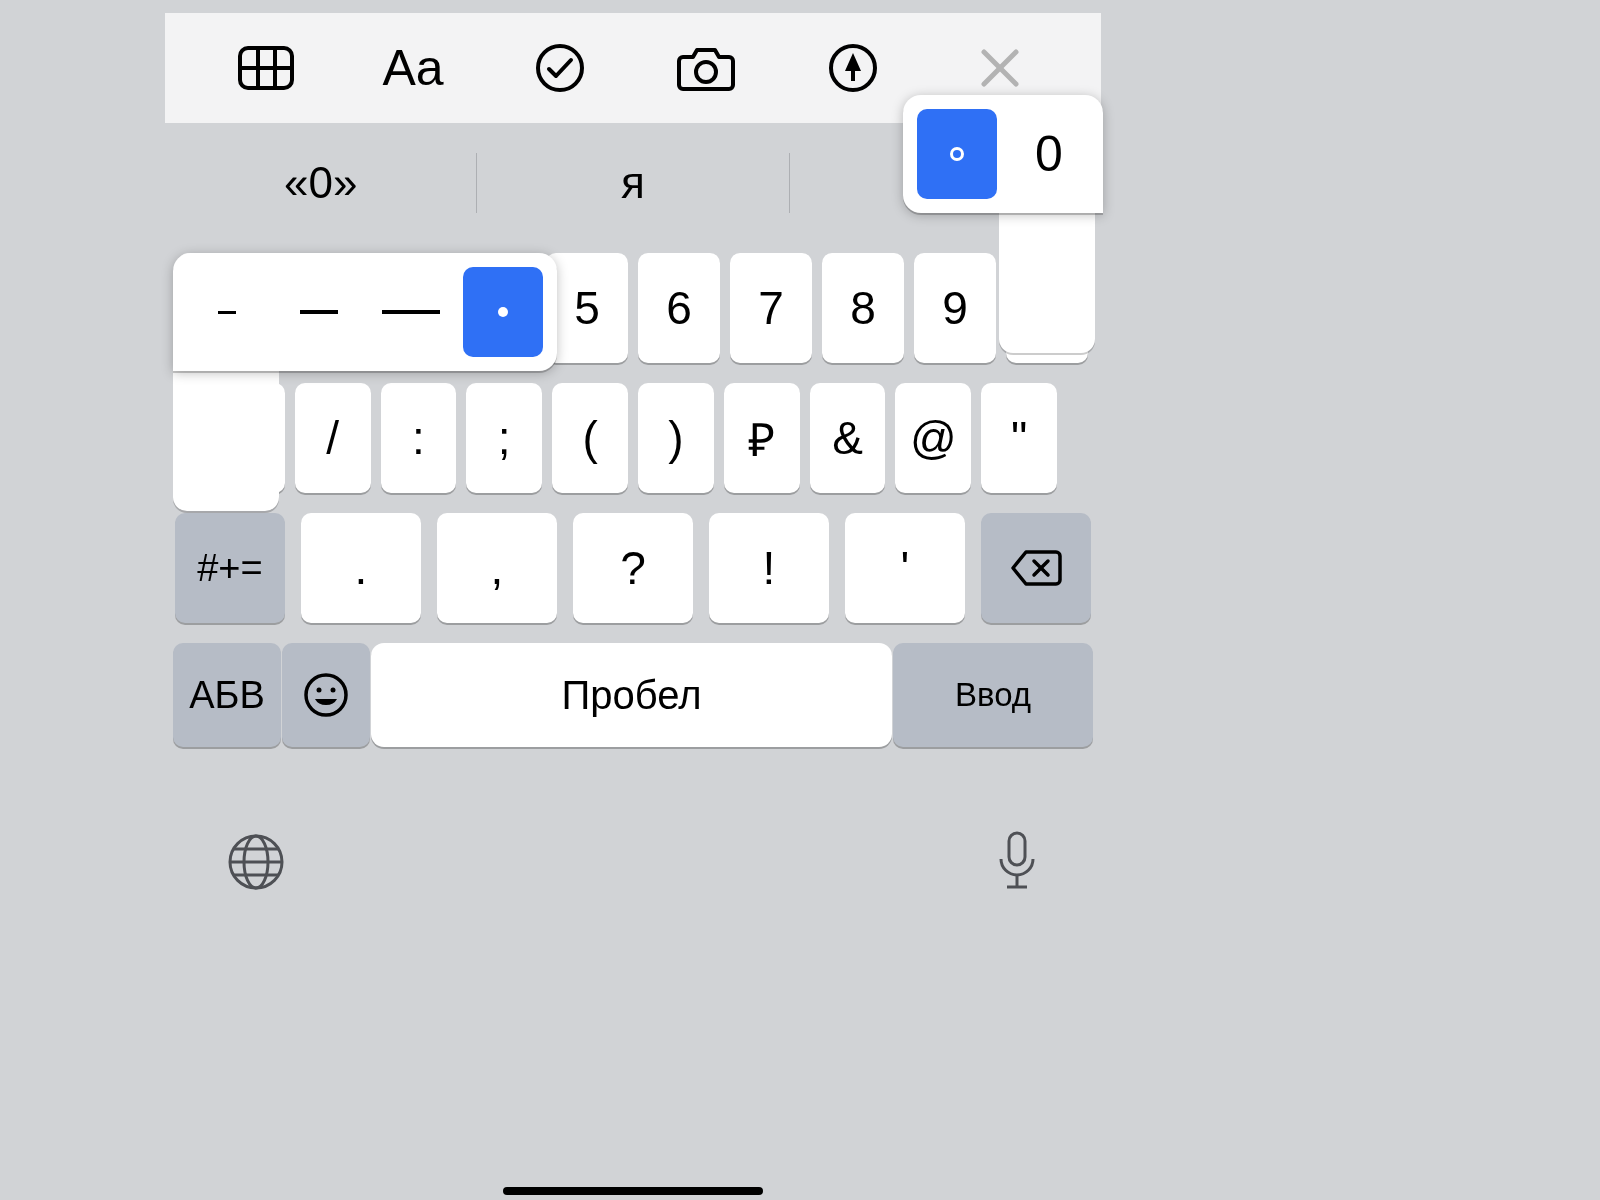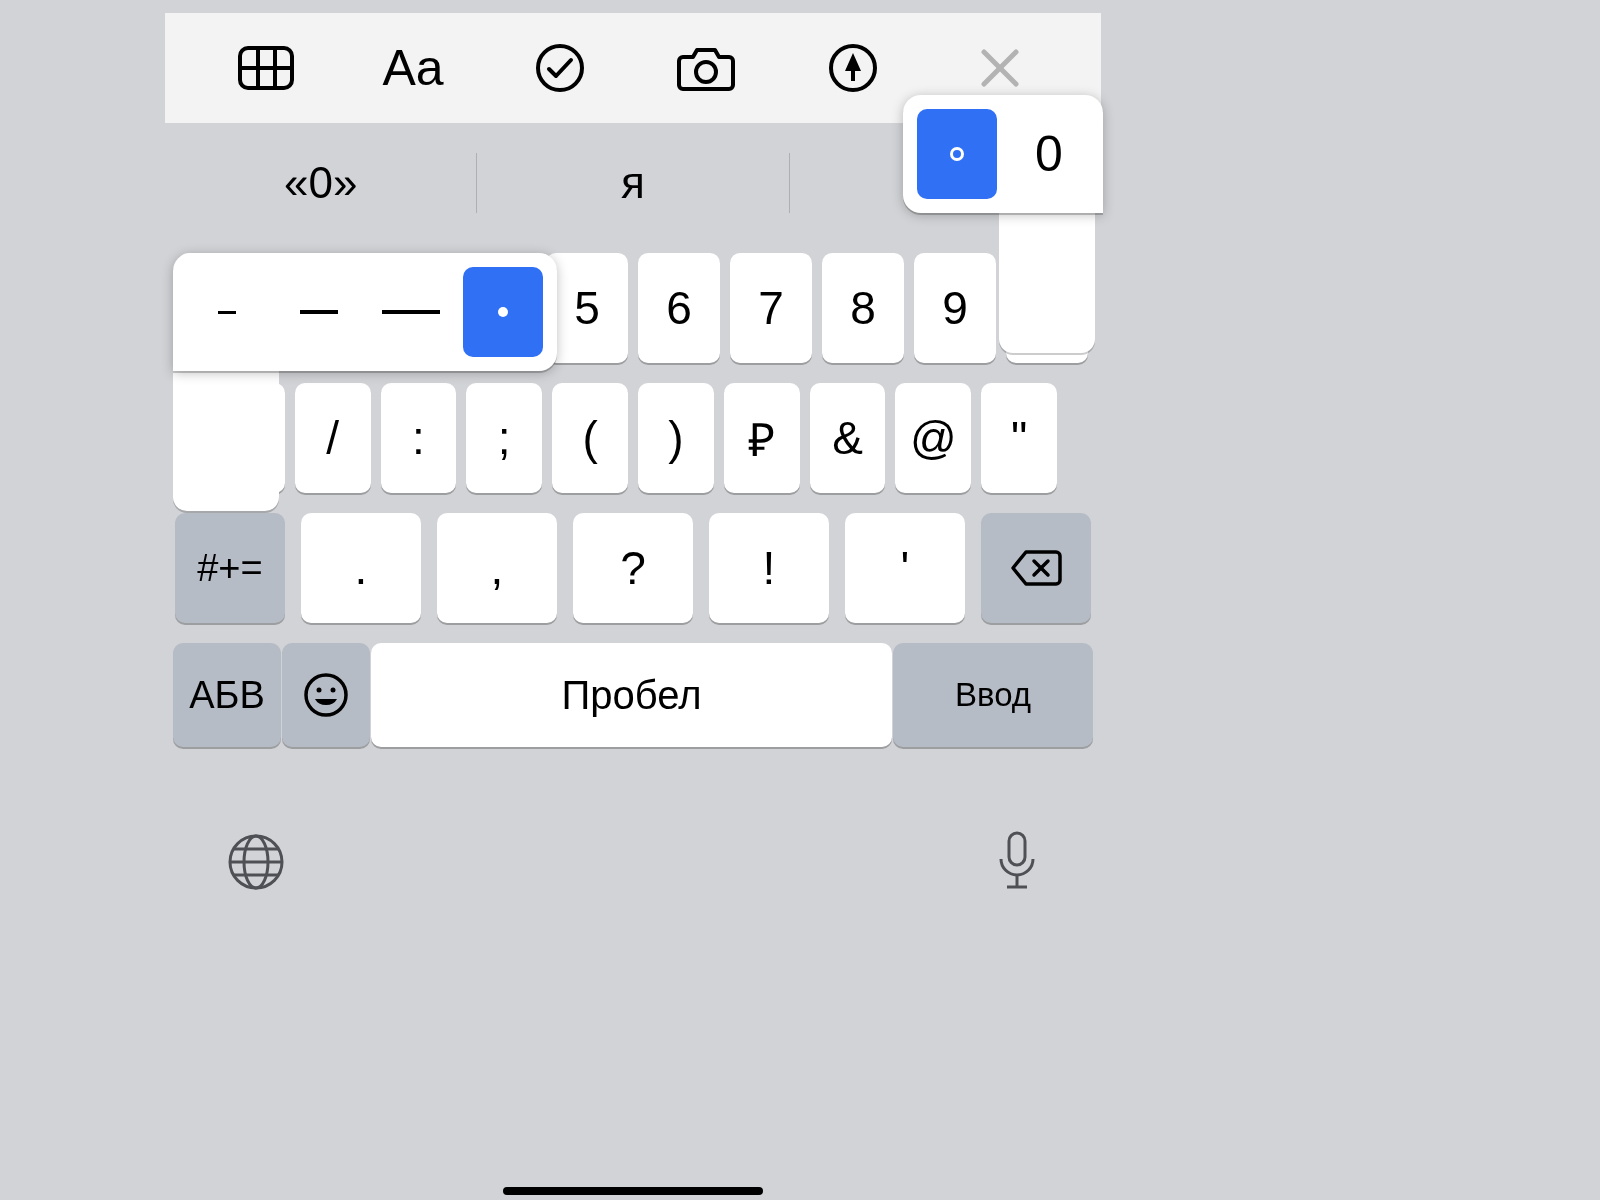--- a/index.html
+++ b/index.html
@@ -82,21 +82,21 @@
   .r2 .key { width: 82px; }
   .r2pad { width: 28px; }
   .r3 { gap: 16px; }
   .r3 .key.sym { width: 110px; font-size: 38px;}
   .r3 .key.pk { width: 120px; }
   .r3 .key.del { width: 110px; }
   .r4 { gap: 1px; }
   .r4 .key { height: 104px; }
   .r4 .abc { width: 108px; font-size: 38px;}
   .r4 .emoji { width: 88px; }
-  .r4 .space { flex:1; font-size: 40px;}
+  .r4 .space { flex:1; font-size: 40px; border-radius: 13px;}
   .r4 .enter { width: 200px; font-size: 33px;}
   
   .sysrow {
     height: 150px;
     display:flex;
     align-items:center;
     justify-content:space-between;
     padding: 0 60px;
   }
   .sysicon { color:#4e5055; }

